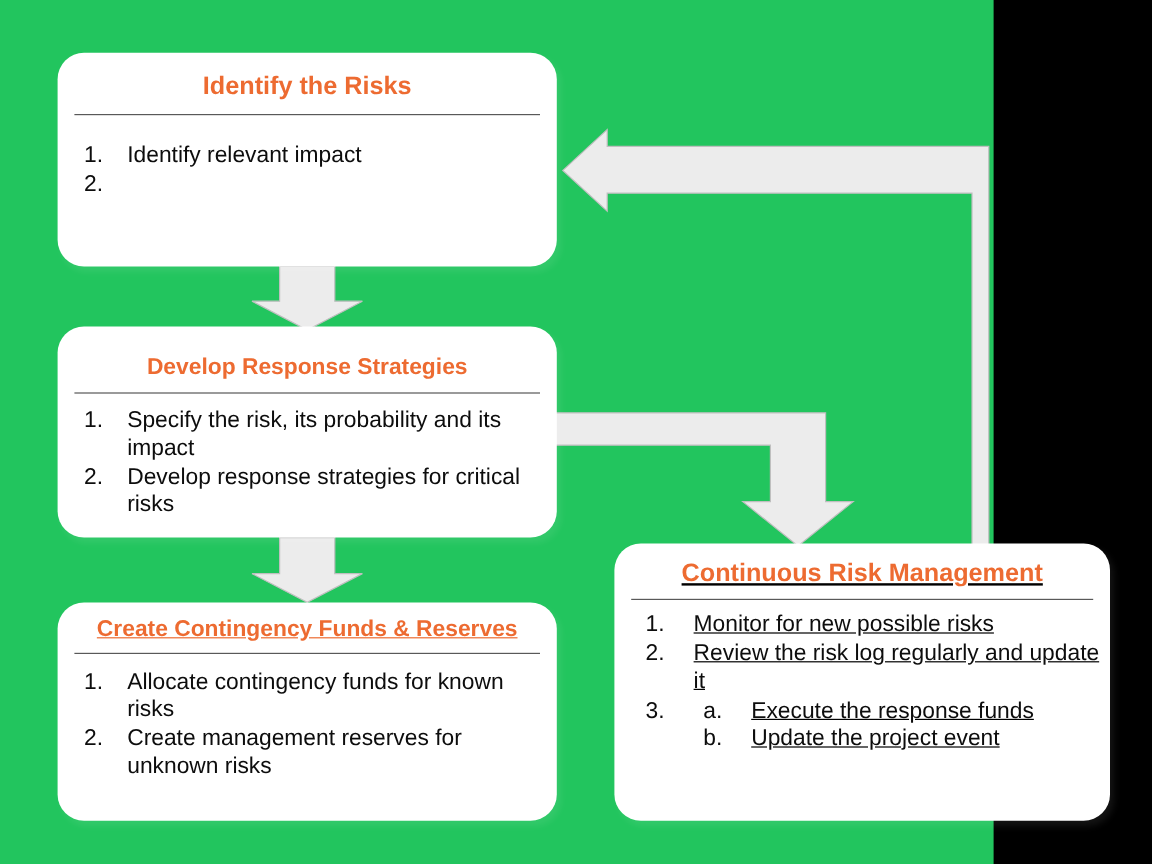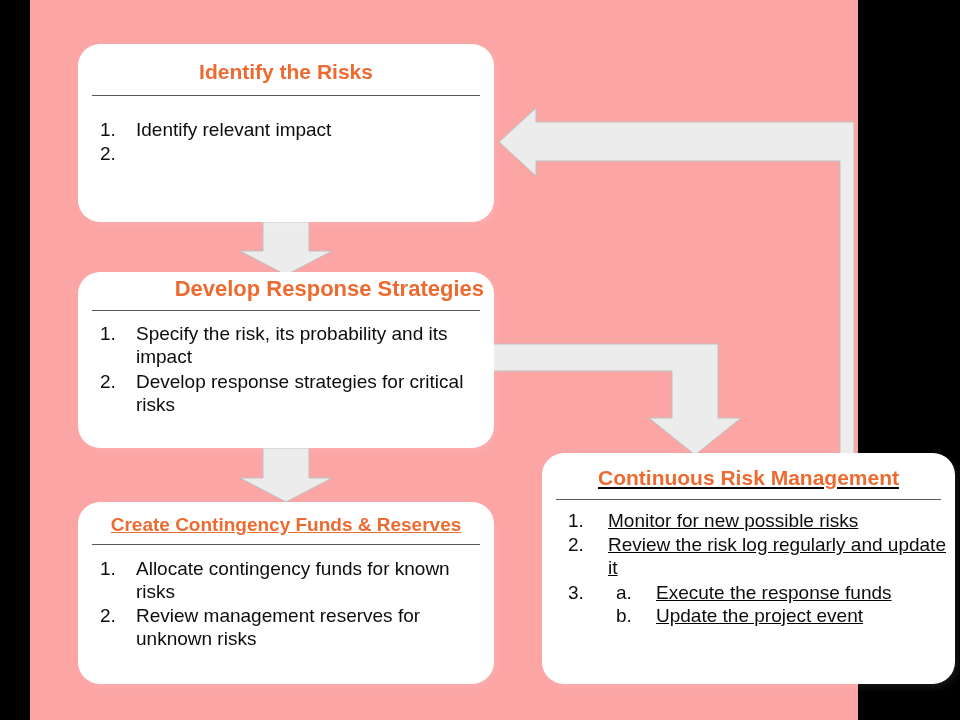--- a/index.html
+++ b/index.html
@@ -14,22 +14,21 @@
     overflow: hidden;
     font-family: "Liberation Sans", sans-serif;
     background: #000000;
   }
 
   #stage {
     position: absolute;
     left: 0; top: 0;
     width: 828px;
     height: 720px;
-    background: #fca5a5;
-    margin-left: 30px;
+    background: #22c55e;
   }
 
   
   #arrow-layer {
     position: absolute;
     left: 0; top: 0;
     width: 960px;
     height: 720px;
     z-index: 1;
   }
@@ -107,21 +106,21 @@
     width: 30px;
     text-align: left;
   }
 
   
   #node-identify     { left: 48px;  top: 44px;  width: 416px; height: 178px; }
   #node-identify .node-title { font-size: 21px; padding: 16px 10px 11px; }
   #node-identify .node-body  { font-size: 19px; padding-top: 22px; }
 
   #node-develop      { left: 48px;  top: 272px; width: 416px; height: 176px; }
-  #node-develop .node-title { font-size: 22px; padding: 4px 10px 9px; text-align: right; }
+  #node-develop .node-title { font-size: 19px; padding: 24px 10px 9px; }
   #node-develop .node-body  { font-size: 19px; padding-top: 11px; }
 
   #node-funds        { left: 48px;  top: 502px; width: 416px; height: 182px; }
   #node-funds .node-title { font-size: 19px; padding: 12px 8px 8px; text-decoration: underline; }
   #node-funds .node-body  { font-size: 19px; padding-top: 12px; }
 
   #node-continuous   { left: 512px; top: 453px; width: 413px; height: 231px; text-decoration: underline; }
   #node-continuous .node-title { font-size: 21px; padding: 13px 10px 9px; }
   #node-continuous .node-body  { font-size: 19px; padding-top: 9px; padding-left: 18px; }
   #node-continuous ol.lst > li { padding-left: 48px; }
@@ -185,21 +184,21 @@
     <div class="node-title">Create Contingency Funds &amp; Reserves</div>
     <div class="node-divider"></div>
     <div class="node-body">
       <ol class="lst">
         <li>
           <span class="marker">1.</span>
           <span>Allocate contingency funds for known risks</span>
         </li>
         <li>
           <span class="marker">2.</span>
-          <span>Review management reserves for unknown risks</span>
+          <span>Create management reserves for unknown risks</span>
         </li>
       </ol>
     </div>
   </div>
 
   <div class="node" id="node-continuous">
     <div class="node-title">Continuous Risk Management</div>
     <div class="node-divider"></div>
     <div class="node-body">
       <ol class="lst">

